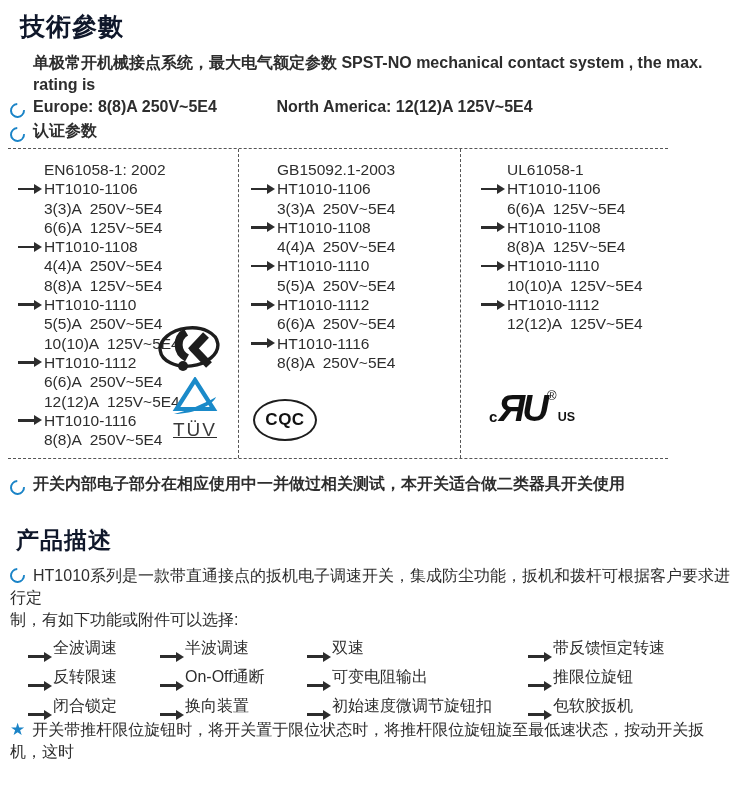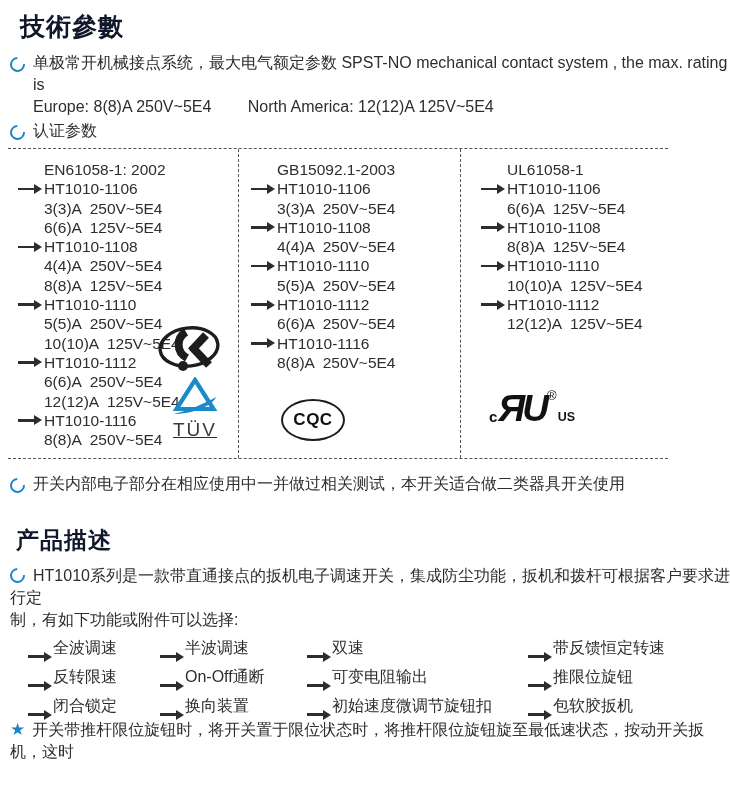--- a/index.html
+++ b/index.html
@@ -1,45 +1,45 @@
 <!DOCTYPE html>
 <html><head>
 <meta charset="utf-8">
 <style>
   html,body{margin:0;padding:0;}
   body{width:730px;height:799px;overflow:hidden;background:#fff;
        font-family:"Liberation Sans","DejaVu Sans",sans-serif;color:#2d2d2d;font-size:16px;}
   .h{color:#0f172a;font-weight:bold;margin:0;}
   h1.h{font-size:25px;margin:10px 0 9px 20px;letter-spacing:1px;}
   h2.h{font-size:23px;margin:30px 0 9px 16px;letter-spacing:1px;}
-  .brow{display:flex;align-items:flex-start;margin:2px 0 0 10px;line-height:22px;}
+  .brow{display:flex;align-items:flex-end;margin:2px 0 0 10px;line-height:22px;font-weight:bold;}
   .bl{flex:none;width:11px;height:11px;border:2.5px solid #1b84c7;border-top-color:transparent;
       border-radius:50%;transform:rotate(42deg);margin:5px 8px 0 0;box-sizing:content-box;}
   .bl-inline{display:inline-block;width:11px;height:11px;border:2.5px solid #1b84c7;border-top-color:transparent;
       border-radius:50%;transform:rotate(42deg);margin-right:8px;vertical-align:-2px;box-sizing:content-box;}
-  .na{margin-left:32px;}
+  .na{margin-left:55px;}
   
   .cert-table{display:grid;grid-template-columns:230px 222px 1fr;border-top:1px dashed #555;
       border-bottom:1px dashed #555;margin:6px 0 0 8px;width:660px;height:311px;
       box-sizing:border-box;font-size:15.5px;}
   .tcol{position:relative;padding-top:11px;line-height:19.3px;box-sizing:border-box;}
   .c1{padding-left:10px;}
   .c2{padding-left:12px;border-left:1px dashed #555;}
   .c3{padding-left:20px;border-left:1px dashed #555;}
   .std,.ln.i{padding-left:26px;}
   .ln.a{display:flex;align-items:center;}
   .arr{flex:none;display:inline-block;width:16px;height:2.6px;background:#2d2d2d;margin-right:10px;position:relative;}
   .arr::after{content:"";position:absolute;right:-8px;top:-3.9px;width:0;height:0;
       border-left:8px solid #2d2d2d;border-top:5.2px solid transparent;border-bottom:5.2px solid transparent;}
   .mdl,.rt{white-space:pre;}
   
   .kema{position:absolute;left:150px;top:176px;}
   .tuv{position:absolute;left:158px;top:228px;width:58px;text-align:center;text-decoration:underline;}
   .tuv-txt{font-size:19px;letter-spacing:2px;color:#3a3a3a;margin-top:1px;line-height:1;}
-  .cqc{position:absolute;left:42px;top:250px;width:60px;height:38px;border:2.5px solid #1d1d1d;
+  .cqc{position:absolute;left:14px;top:250px;width:60px;height:38px;border:2.5px solid #1d1d1d;
       border-radius:50%;display:flex;align-items:center;justify-content:center;
       font-weight:bold;font-size:17px;letter-spacing:.5px;color:#111;}
   .cul{position:absolute;left:28px;top:246px;display:flex;align-items:flex-end;color:#111;}
   .cul .cc{font-weight:bold;font-size:15px;line-height:1;margin-right:1px;}
   .cul .cru{font-weight:800;font-style:italic;font-size:37px;line-height:.78;letter-spacing:-3px;}
   .cul .creg{font-size:13px;align-self:flex-start;margin:-6px 0 0 1px;line-height:1;}
   .cul .cus{font-size:12.5px;font-weight:bold;line-height:1;margin-left:1px;}
   
   .intro{margin:5px 0 0 10px;line-height:22px;}
   .features{display:grid;grid-template-columns:132px 147px 221px auto;row-gap:9px;

